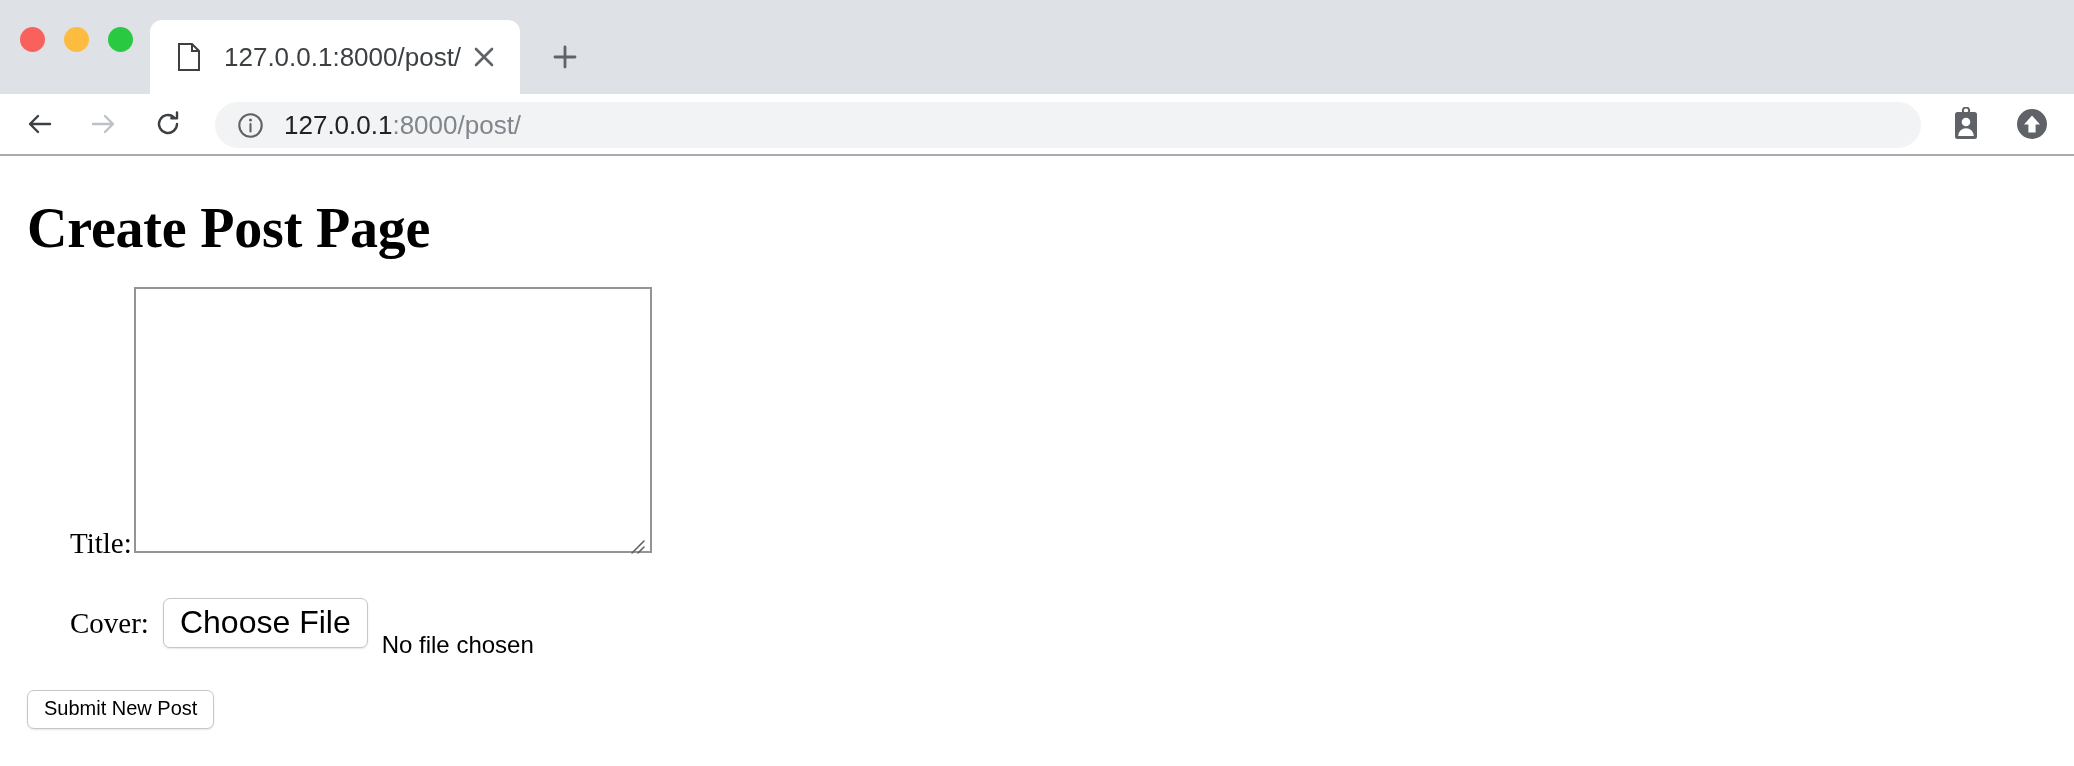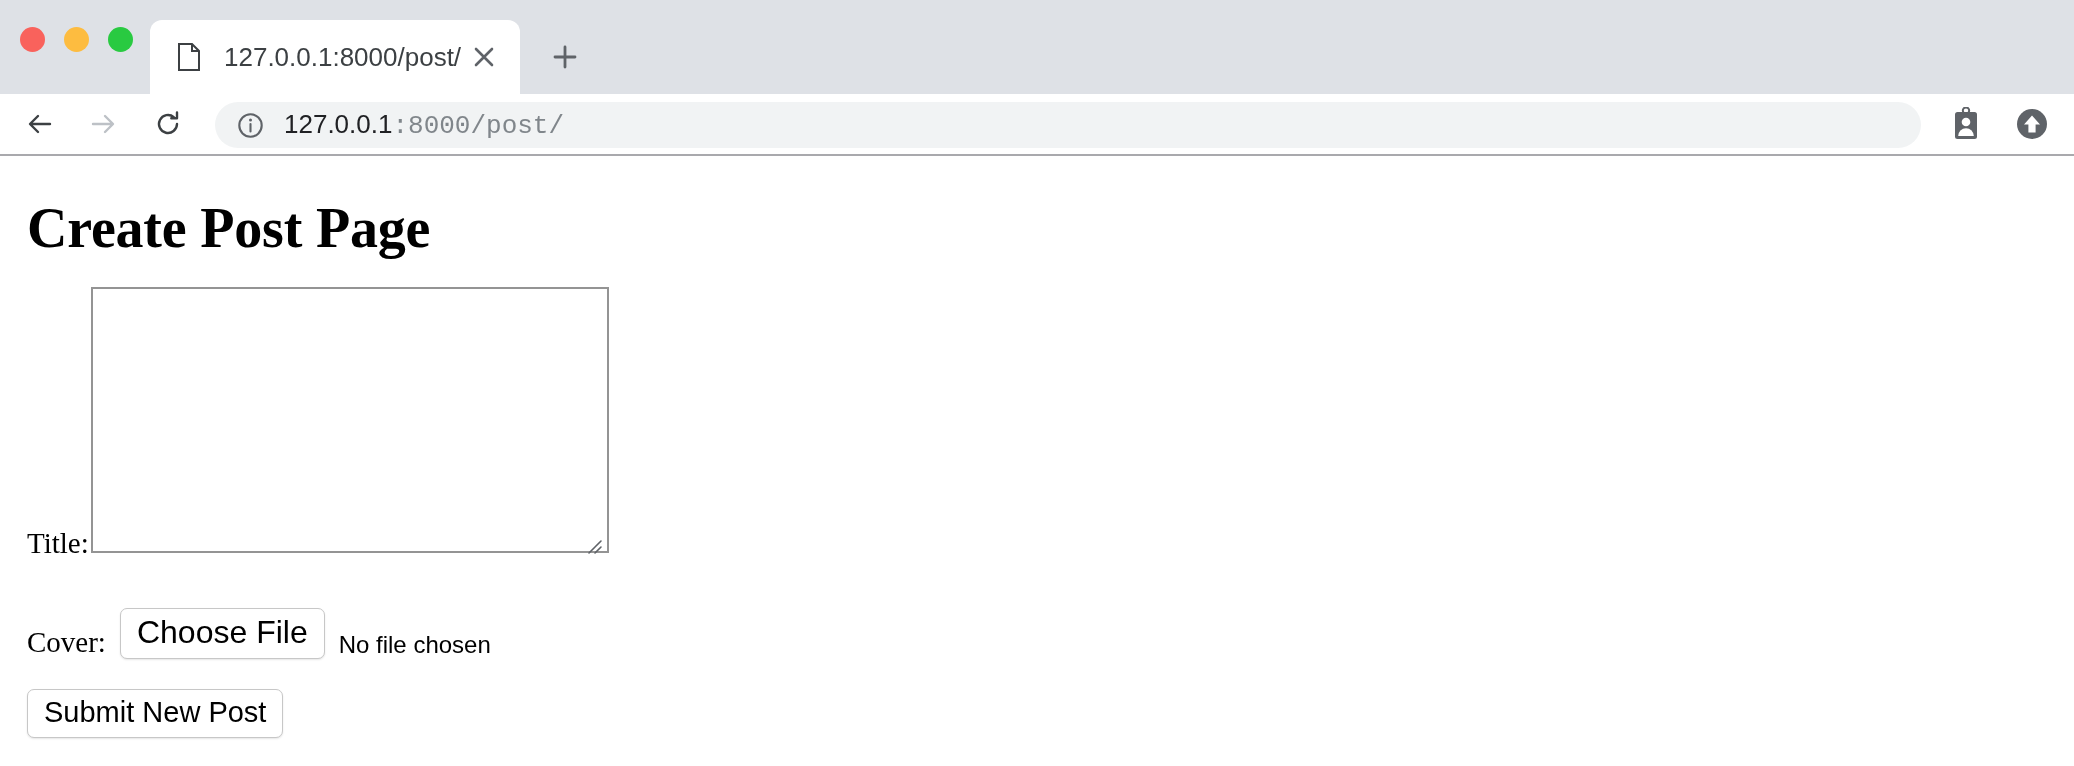--- a/index.html
+++ b/index.html
@@ -140,21 +140,21 @@
     display: flex;
     align-items: center;
     justify-content: center;
   }
   .url-text {
     font-family: "Liberation Sans", sans-serif;
     font-size: 26px;
     color: #202124;
     white-space: nowrap;
   }
-  .url-text .dim { color: #80868b; font-family: Liberation Mono, monospace; }
+  .url-text .dim { color: #80868b; }
 
   .toolbar-actions {
     position: absolute;
     right: 18px;
     top: 6px;
     display: flex;
     align-items: center;
     gap: 18px;
   }
   .action-icon {
@@ -195,20 +195,21 @@
 
   .title-row {
     margin-top: 31px;
     white-space: nowrap;
   }
   .field-label {
     font-family: "Liberation Serif", "DejaVu Serif", serif;
     font-size: 29px;
     color: #000000;
     vertical-align: baseline;
+    margin-left: 43px;
   }
   .textarea-box {
     display: inline-block;
     width: 518px;
     height: 266px;
     border: 2px solid #949494;
     background: #ffffff;
     vertical-align: baseline;
     position: relative;
     box-sizing: border-box;
@@ -219,21 +220,21 @@
     right: 2px;
     bottom: 2px;
     width: 20px;
     height: 20px;
   }
 
   .cover-row {
     margin-top: 27px;
     white-space: nowrap;
     display: flex;
-    align-items: flex-end;
+    align-items: center;
   }
   .file-button {
     font-family: "Liberation Sans", sans-serif;
     font-size: 32px;
     color: #000000;
     background: #ffffff;
     border: 1px solid #c7c7c7;
     border-radius: 7px;
     padding: 5px 16px 7px 16px;
     margin: 0 14px 0 14px;
@@ -245,21 +246,21 @@
     font-size: 24px;
     color: #000000;
     margin-top: 44px;
   }
 
   .submit-row {
     margin-top: 30px;
   }
   .submit-button {
     font-family: "Liberation Sans", sans-serif;
-    font-size: 29px;
+    font-size: 20px;
     color: #000000;
     background: #ffffff;
     border: 1px solid #c7c7c7;
     border-radius: 7px;
     padding: 6px 16px 8px 16px;
     box-shadow: 0 1px 2px rgba(0,0,0,0.10);
     line-height: 1.15;
   }
 </style>
 </head>

